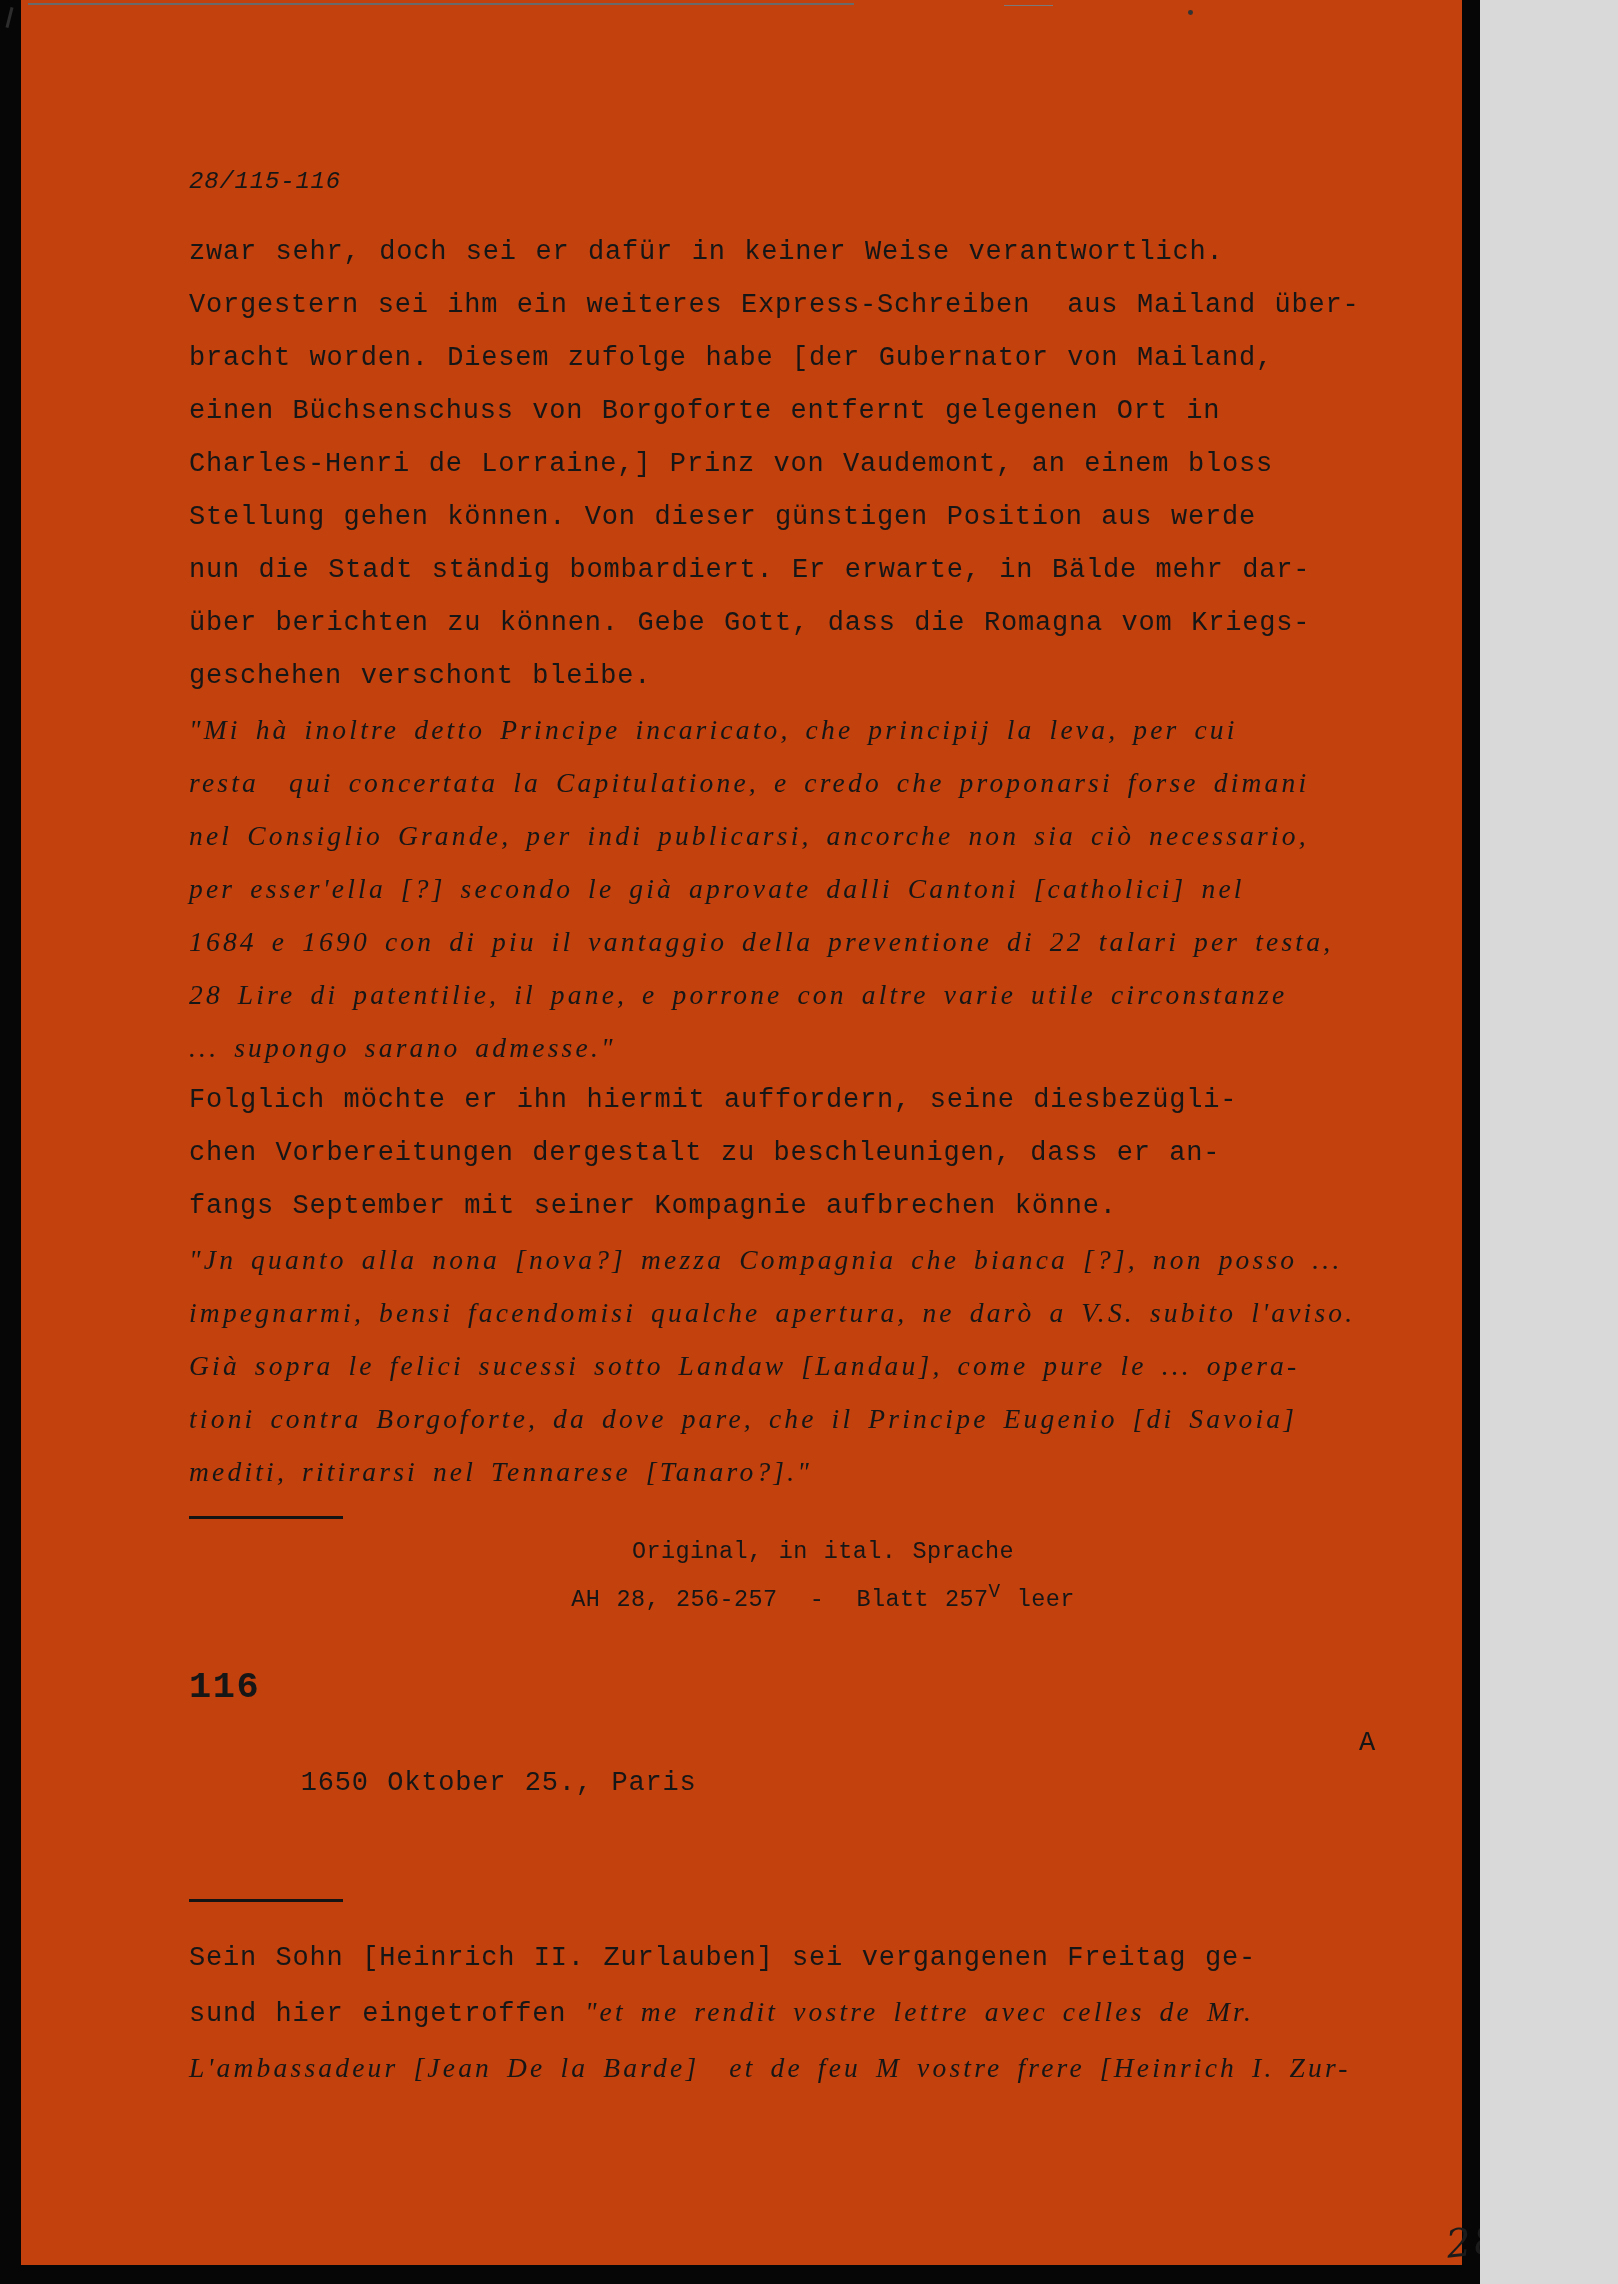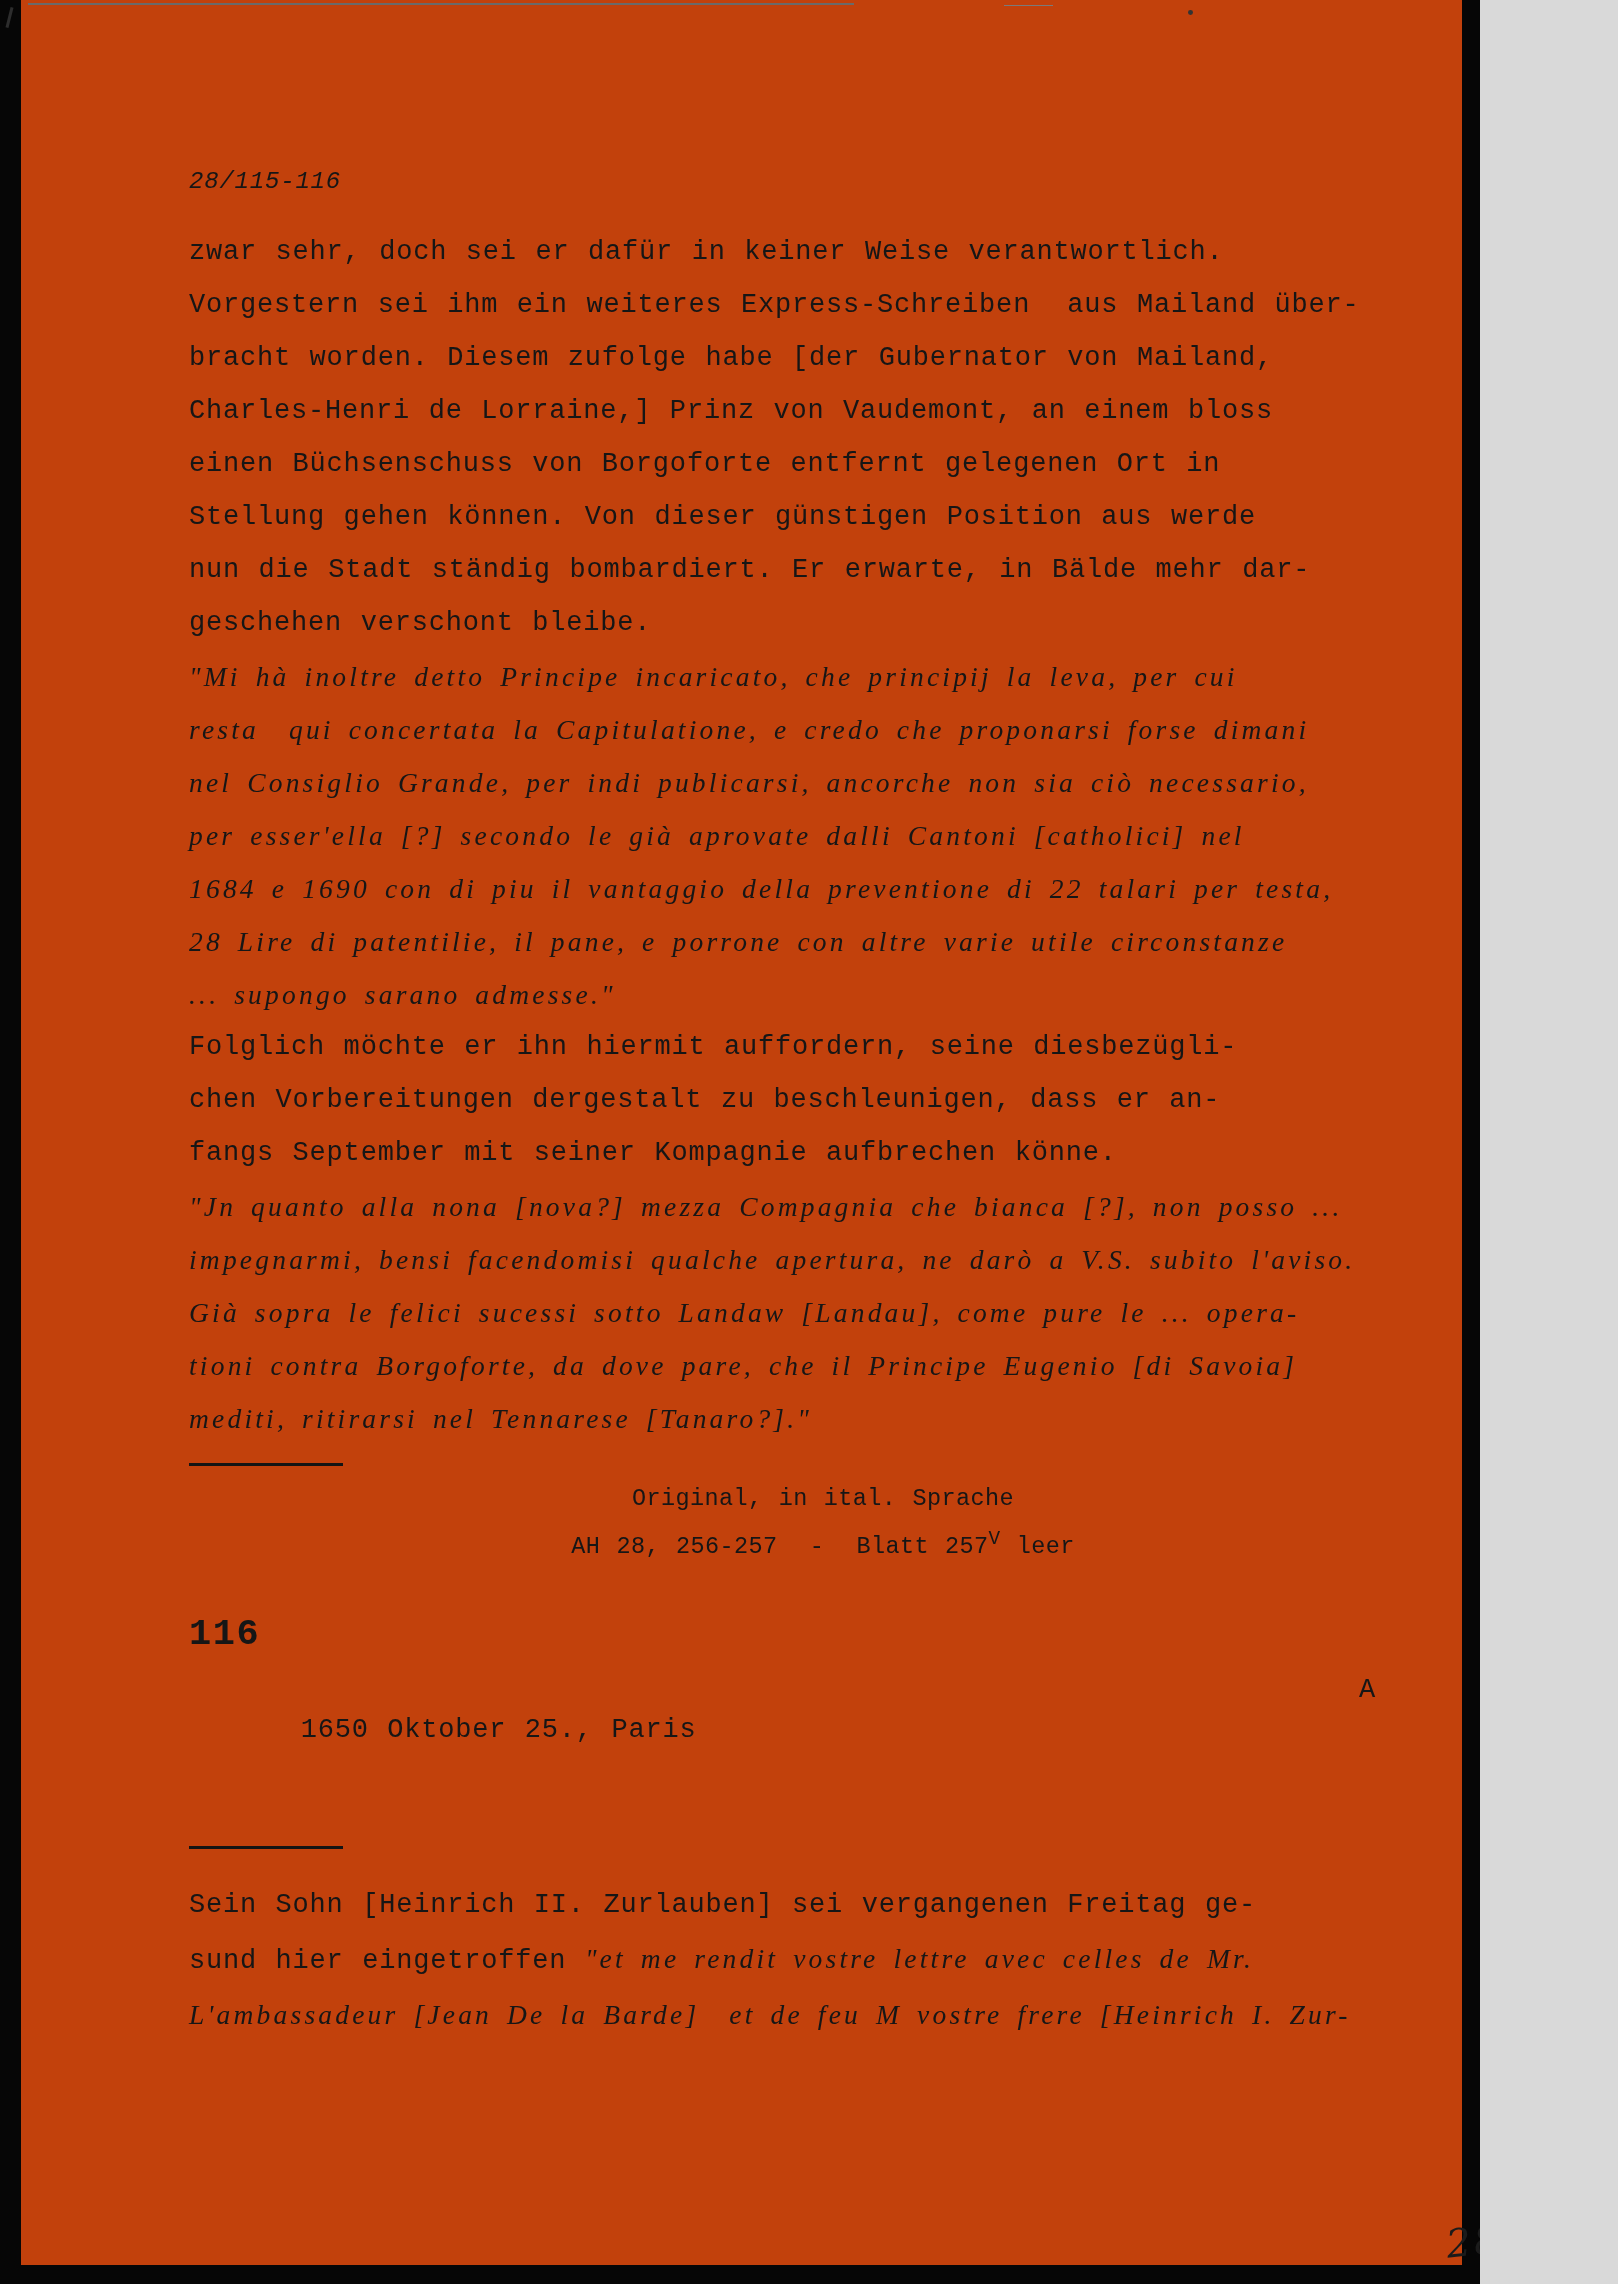--- a/index.html
+++ b/index.html
@@ -94,24 +94,25 @@
   <div class="corner-mark"></div>
 
   <div class="content">
 
     <div class="header-ref">28/115-116</div>
 
     <div class="mono block-g1">
         <div class="tline">zwar sehr, doch sei er dafür in keiner Weise verantwortlich.</div>
         <div class="tline">Vorgestern sei ihm ein weiteres Express-Schreiben  aus Mailand über-</div>
         <div class="tline">bracht worden. Diesem zufolge habe [der Gubernator von Mailand,</div>
+        <div class="tline">einen Büchsenschuss von Borgoforte entfernt gelegenen Ort in</div>
         <div class="tline">Charles-Henri de Lorraine,] Prinz von Vaudemont, an einem bloss</div>
-        <div class="tline">einen Büchsenschuss von Borgoforte entfernt gelegenen Ort in</div>
         <div class="tline">Stellung gehen können. Von dieser günstigen Position aus werde</div>
         <div class="tline">nun die Stadt ständig bombardiert. Er erwarte, in Bälde mehr dar-</div>
+        <div class="tline">über berichten zu können. Gebe Gott, dass die Romagna vom Kriegs-</div>
         <div class="tline">geschehen verschont bleibe.</div>
       </div>
 
     <div class="ital">
         <div class="tline">"Mi hà inoltre detto Principe incaricato, che principij la leva, per cui</div>
         <div class="tline">resta  qui concertata la Capitulatione, e credo che proponarsi forse dimani</div>
         <div class="tline">nel Consiglio Grande, per indi publicarsi, ancorche non sia ciò necessario,</div>
         <div class="tline">per esser'ella [?] secondo le già aprovate dalli Cantoni [catholici] nel</div>
         <div class="tline">1684 e 1690 con di piu il vantaggio della preventione di 22 talari per testa,</div>
         <div class="tline">28 Lire di patentilie, il pane, e porrone con altre varie utile circonstanze</div>

